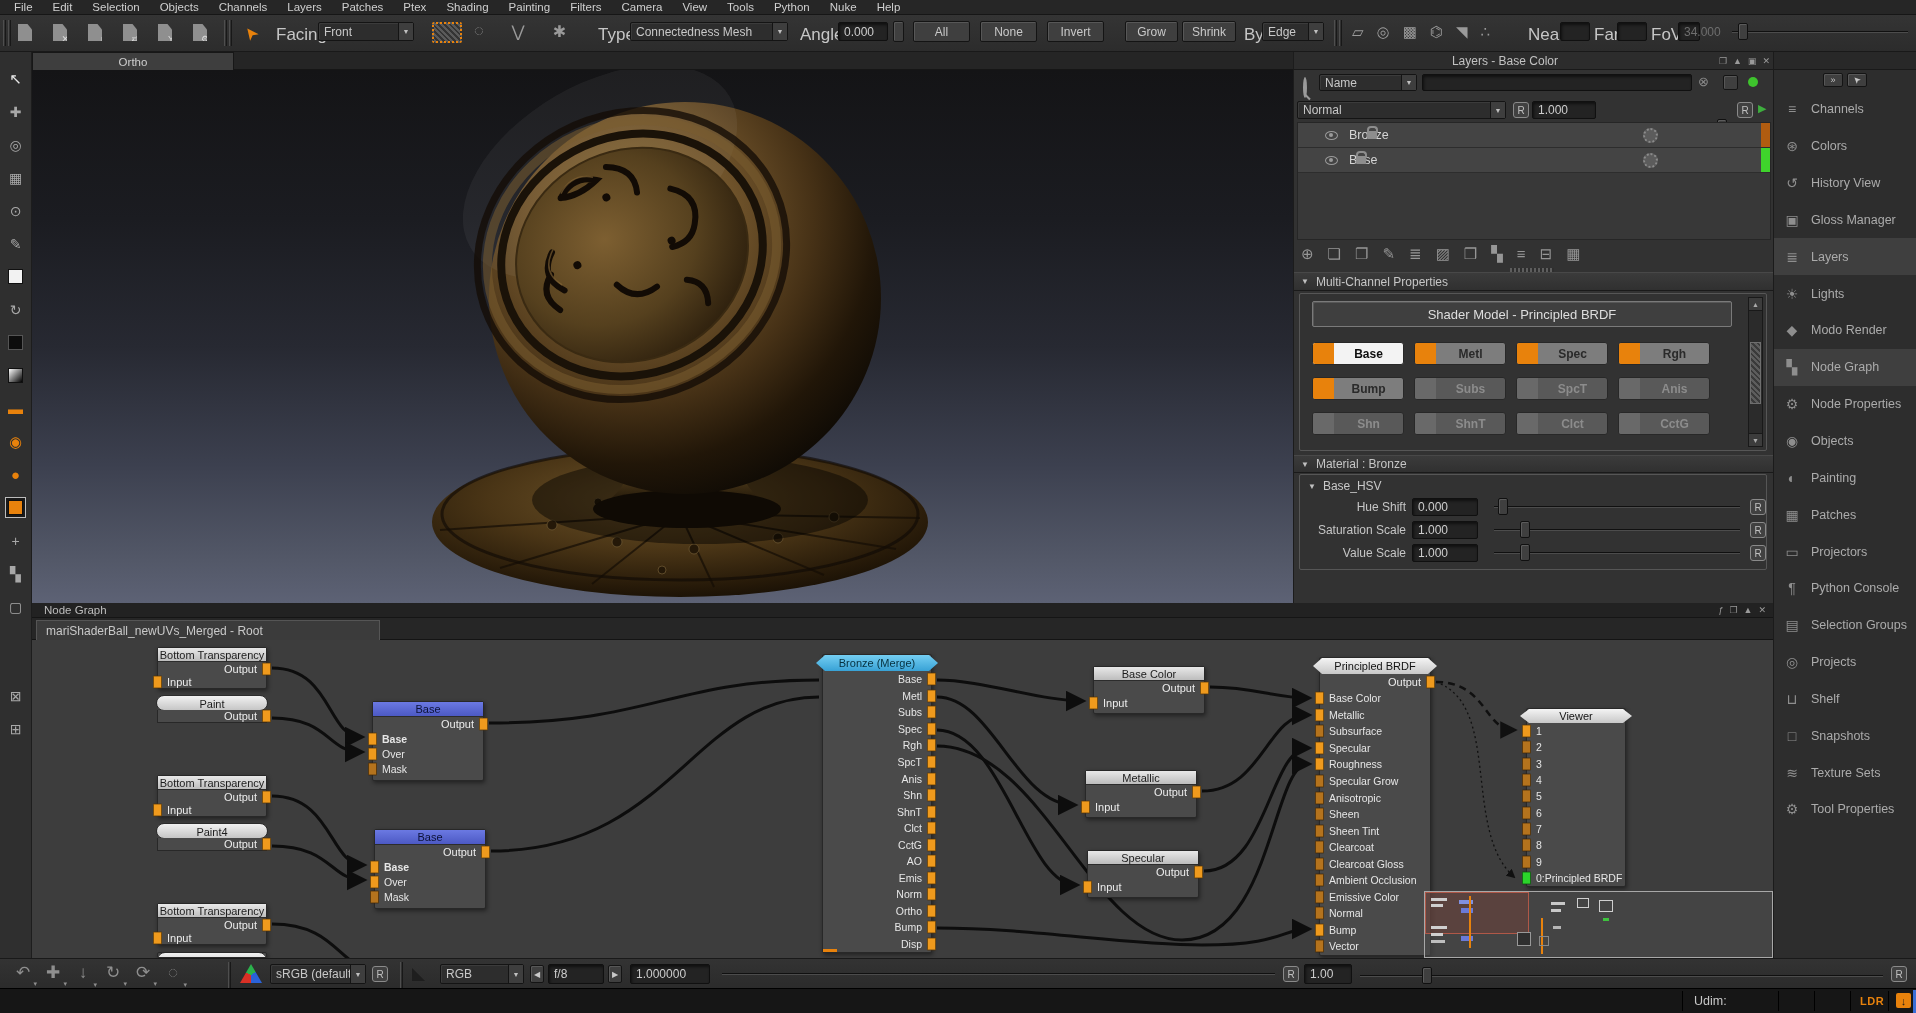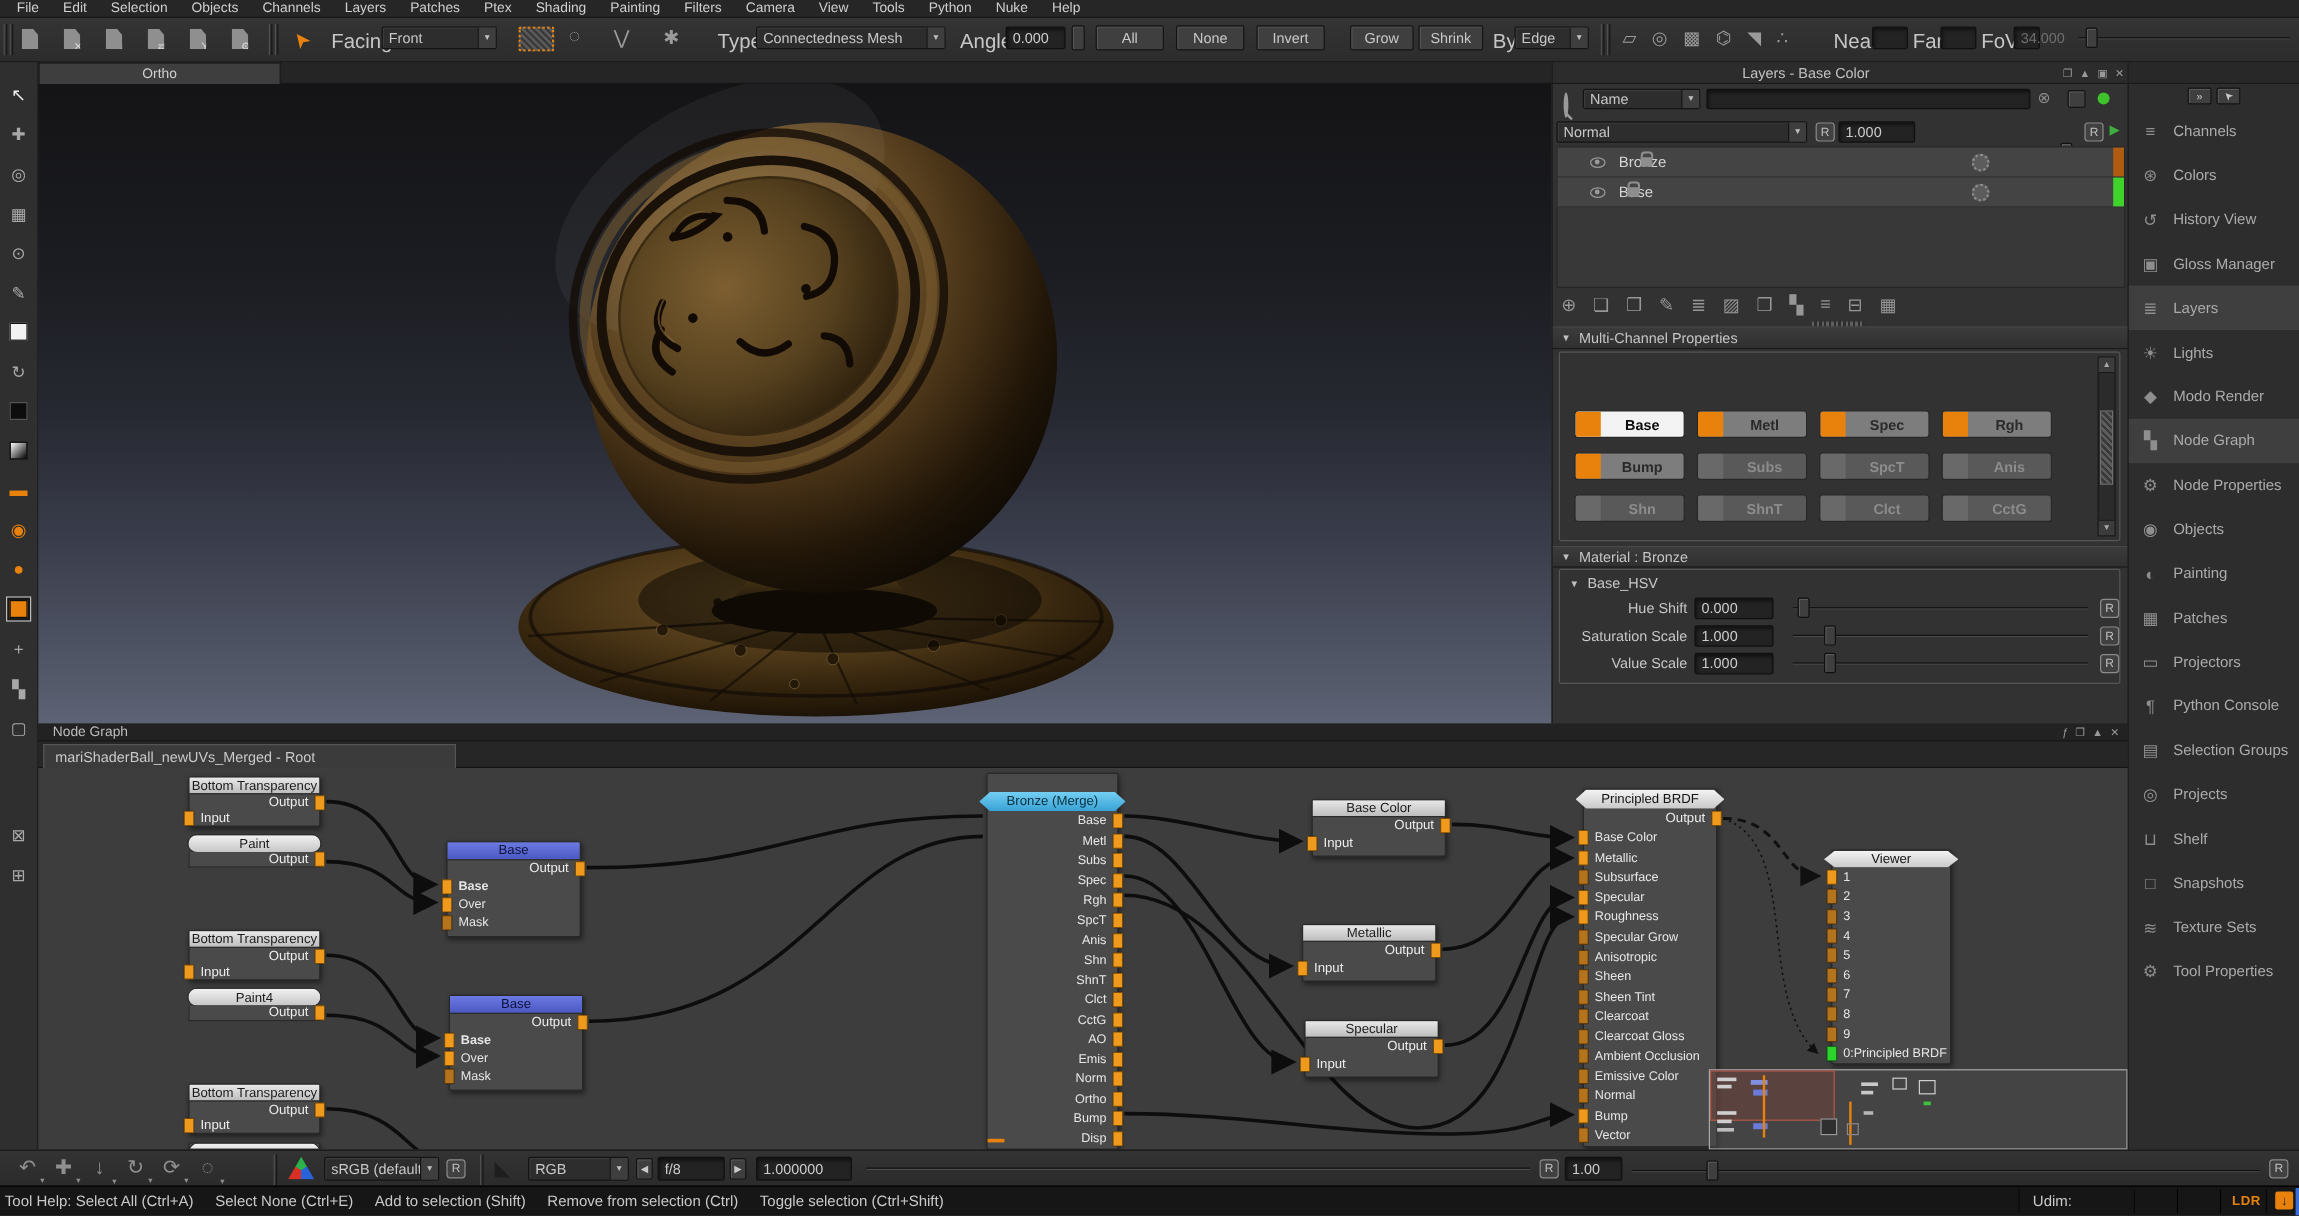--- a/index.html
+++ b/index.html
@@ -446,20 +446,21 @@
       <span class="acticon">▦</span>
     </div>
   <div class="abs" style="left:216px;top:198px;width:44px;height:4px;background:repeating-linear-gradient(90deg,#5e5e5e 0 2px,#2e2e2e 2px 4px)"></div>
 
   <div class="abs phead" style="left:0;top:202px;width:480px;height:19px">
     <span class="tri">▼</span>
     <span>Multi-Channel Properties</span>
   </div>
 
   <div class="abs gbox" style="left:5px;top:223px;width:468px;height:158px">
+    <div class="abs btn" style="left:12px;top:7px;width:420px;height:26px;font-size:13px;color:#dedede;border-color:#7a7a7a">Shader Model - Principled BRDF</div>
     <div class="chgrid">
         <div class="chb active on">
         <span class="sw"></span>
         <span class="cl">Base</span>
       </div>
         <div class="chb on">
         <span class="sw"></span>
         <span class="cl">Metl</span>
       </div>
         <div class="chb on">
@@ -769,21 +770,21 @@
           <span>Over</span>
           <span class="port pL hot"></span>
         </div>
         <div class="pr l" style="height:15px">
           <span>Mask</span>
           <span class="port pL"></span>
         </div>
       </div>
   </div>
 
-  <div class="ng-node" style="left:790px;top:4px;width:110px;padding-top:17px">
+  <div class="ng-node" style="left:790px;top:14px;width:110px;padding-top:2px">
     <div class="hexhead cyan" style="margin-top:-2px">Bronze (Merge)</div>
     <div>
         <div class="pr r">
           <span>Base</span>
           <span class="port pR hot"></span>
         </div>
         <div class="pr r">
           <span>Metl</span>
           <span class="port pR hot"></span>
         </div>
@@ -1050,27 +1051,20 @@
   <div class="abs sldline" style="left:722px;top:14px;width:553px"></div>
   <span class="abs rbtn" style="left:1283px;top:7px">R</span>
   <div class="abs fld" style="left:1304px;top:5px;width:48px;height:20px">1.00</div>
   <div class="abs sldline" style="left:1360px;top:14px;width:523px">
       <span class="sldh" style="left:62px"></span>
     </div>
   <span class="abs rbtn" style="left:1891px;top:7px">R</span>
 </div>
 
 <div id="statusbar" class="abs">
-  <div style="display:flex">
-      <span class="seg">Tool Help: Select All (Ctrl+A)</span>
-      <span class="seg">Select None (Ctrl+E)</span>
-      <span class="seg">Add to selection (Shift)</span>
-      <span class="seg">Remove from selection (Ctrl)</span>
-      <span class="seg">Toggle selection (Ctrl+Shift)</span>
-    </div>
   <span class="vsep" style="left:1682px"></span>
   <span class="abs seg" style="left:1694px;top:5px;margin:0">Udim:</span>
 
   <span class="vsep" style="left:1778px"></span>
 
   <span class="vsep" style="left:1814px"></span>
 
   <span class="vsep" style="left:1850px"></span>
   <span class="abs uldr" style="left:1860px;top:6px">LDR</span>
   <span class="vsep" style="left:1888px"></span>

